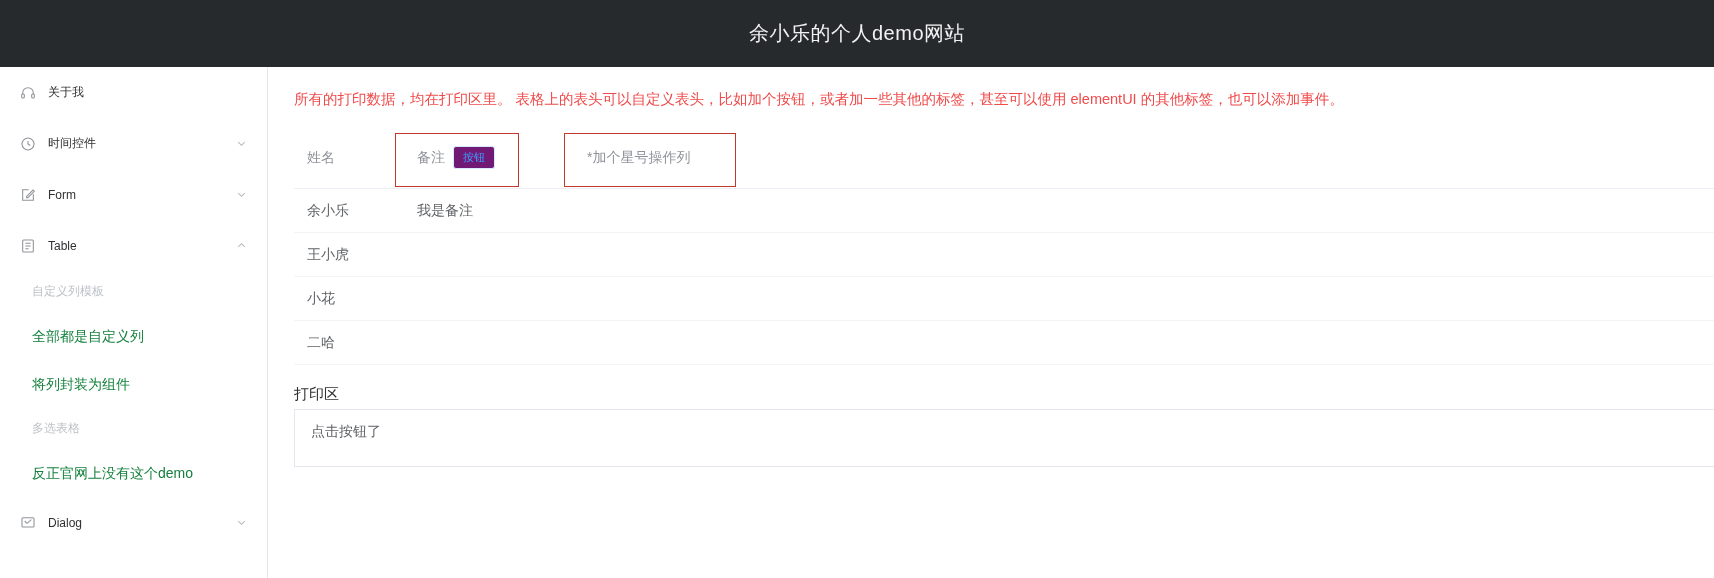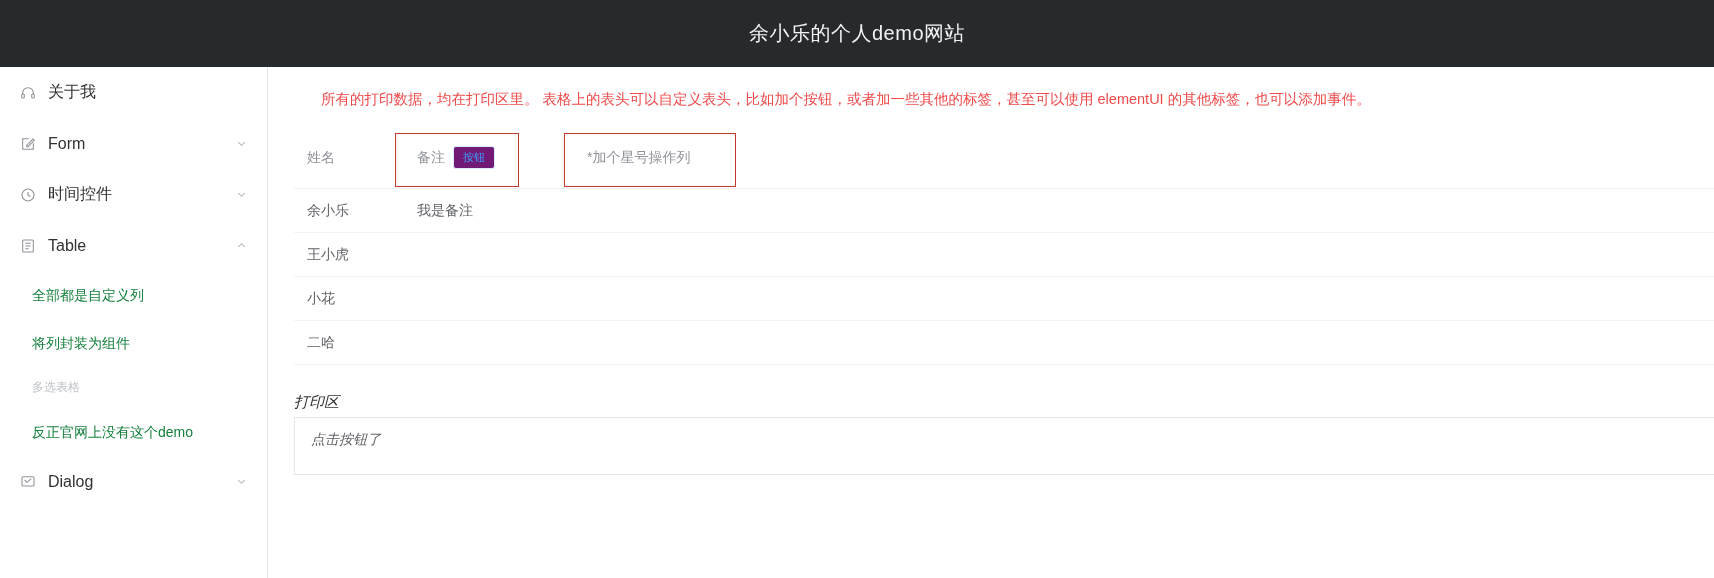--- a/index.html
+++ b/index.html
@@ -39,21 +39,21 @@
     background: #ffffff;
     border-right: 1px solid #e6e6e6;
     overflow: hidden;
     position: relative;
   }
   .menu-top {
     display: flex;
     align-items: center;
     height: 51px;
     padding: 0 20px 0 18px;
-    font-size: 16px;
+    font-size: 12px;
     color: #303133;
     cursor: pointer;
     position: relative;
   }
   .menu-top .mi-icon {
     width: 20px; height: 20px;
     margin-right: 10px;
     flex: 0 0 20px;
     display: flex; align-items: center; justify-content: center;
     color: #909399;
@@ -90,21 +90,20 @@
     padding: 22px 0 0 26px;
     overflow: hidden;
     position: relative;
   }
   #warn-text {
     color: #f04b4b;
     font-size: 14.5px;
     line-height: 1.4;
     white-space: nowrap;
     margin-bottom: 18px;
-    margin-left: 27px;
   }
 
   
   .el-table {
     width: 1434px;
     font-size: 14px;
     color: #606266;
     position: relative;
   }
   .el-table .thead-row {
@@ -142,21 +141,21 @@
   
   .anno {
     position: absolute;
     border: 1.5px solid #c0392b;
     pointer-events: none;
   }
   #anno-1 { left: 101px; top: 6px; width: 124px; height: 54px; }
   #anno-2 { left: 270px; top: 6px; width: 172px; height: 54px; }
 
   
-  #print-zone { margin-top: 28px; font-style: italic; }
+  #print-zone { margin-top: 20px; }
   #print-zone .pz-label {
     font-size: 15px;
     color: #303133;
     margin-bottom: 5px;
   }
   #print-zone .pz-box {
     width: 1680px;
     height: 58px;
     border: 1px solid #e4e7ed;
     background: #fff;
@@ -183,63 +182,64 @@
           <rect x="2.5" y="13.5" width="4" height="6" rx="1.5"></rect>
           <rect x="17.5" y="13.5" width="4" height="6" rx="1.5"></rect>
         </svg>
       </span>
       <span class="mi-label">关于我</span>
     </div>
 
     <div class="menu-top">
       <span class="mi-icon">
         <svg width="16" height="16" viewBox="0 0 24 24" fill="none" stroke="currentColor" stroke-width="1.6">
+          <circle cx="12" cy="12" r="9"></circle>
+          <path d="M12 7.5V12l3.5 2.2"></path>
+        </svg>
+      </span>
+      <span class="mi-label">时间控件</span>
+      <span class="arrow">
+        <svg width="11" height="11" viewBox="0 0 24 24" fill="none" stroke="currentColor" stroke-width="2.4">
+          <path d="M5 9l7 7 7-7"></path>
+        </svg>
+      </span>
+    </div>
+
+    <div class="menu-top">
+      <span class="mi-icon">
+        <svg width="16" height="16" viewBox="0 0 24 24" fill="none" stroke="currentColor" stroke-width="1.6">
           <path d="M4 13v7h16v-9"></path>
           <path d="M4 13V4h9"></path>
           <path d="M10 14l9.5-9.5 2 2L12 16H10z"></path>
         </svg>
       </span>
       <span class="mi-label">Form</span>
       <span class="arrow">
         <svg width="11" height="11" viewBox="0 0 24 24" fill="none" stroke="currentColor" stroke-width="2.4">
           <path d="M5 9l7 7 7-7"></path>
         </svg>
       </span>
     </div>
 
     <div class="menu-top">
       <span class="mi-icon">
         <svg width="16" height="16" viewBox="0 0 24 24" fill="none" stroke="currentColor" stroke-width="1.6">
-          <circle cx="12" cy="12" r="9"></circle>
-          <path d="M12 7.5V12l3.5 2.2"></path>
-        </svg>
-      </span>
-      <span class="mi-label">时间控件</span>
-      <span class="arrow">
-        <svg width="11" height="11" viewBox="0 0 24 24" fill="none" stroke="currentColor" stroke-width="2.4">
-          <path d="M5 9l7 7 7-7"></path>
-        </svg>
-      </span>
-    </div>
-
-    <div class="menu-top">
-      <span class="mi-icon">
-        <svg width="16" height="16" viewBox="0 0 24 24" fill="none" stroke="currentColor" stroke-width="1.6">
           <rect x="4" y="3" width="16" height="18" rx="1.5"></rect>
           <path d="M8 8h8M8 12h8M8 16h5"></path>
         </svg>
       </span>
       <span class="mi-label">Table</span>
       <span class="arrow">
         <svg width="11" height="11" viewBox="0 0 24 24" fill="none" stroke="currentColor" stroke-width="2.4">
           <path d="M5 15l7-7 7 7"></path>
         </svg>
       </span>
     </div>
 
+    <div class="group-title">自定义列模板</div>
     <div class="sub-item">全部都是自定义列</div>
     <div class="sub-item">将列封装为组件</div>
     <div class="group-title">多选表格</div>
     <div class="sub-item">反正官网上没有这个demo</div>
 
     <div class="menu-top">
       <span class="mi-icon">
         <svg width="16" height="16" viewBox="0 0 24 24" fill="none" stroke="currentColor" stroke-width="1.6">
           <rect x="3" y="4" width="18" height="14" rx="1.5"></rect>
           <path d="M7 9l3.5 3.5L17 7"></path>

